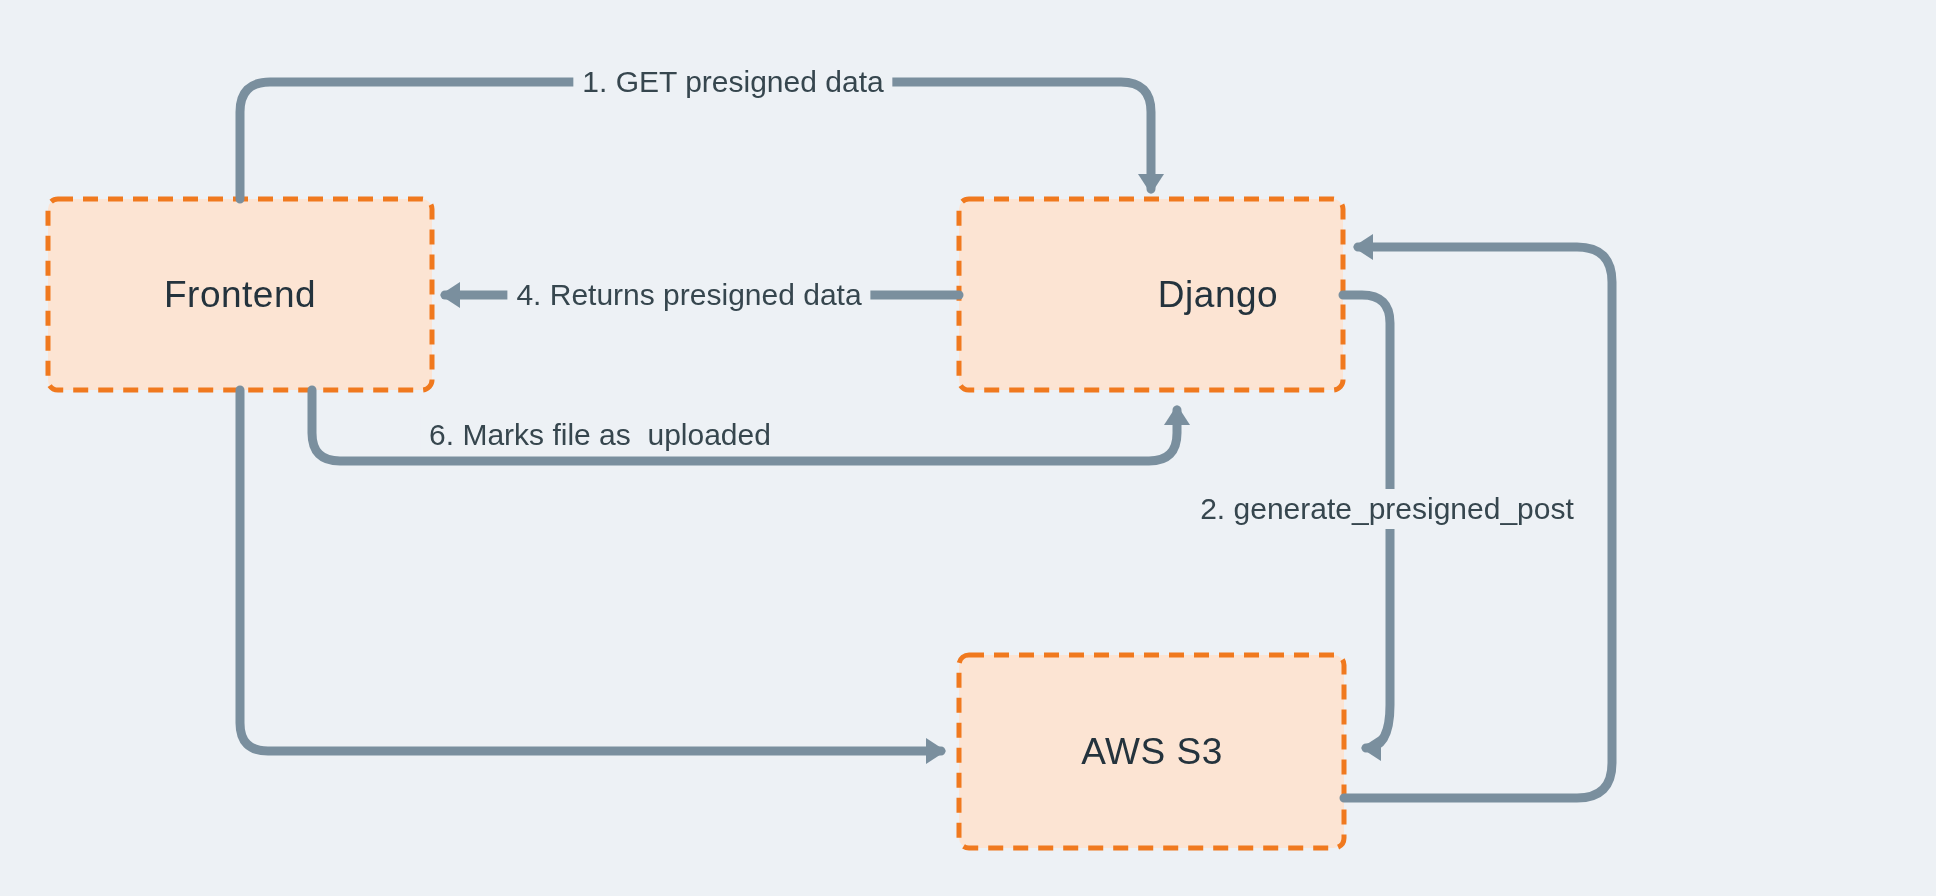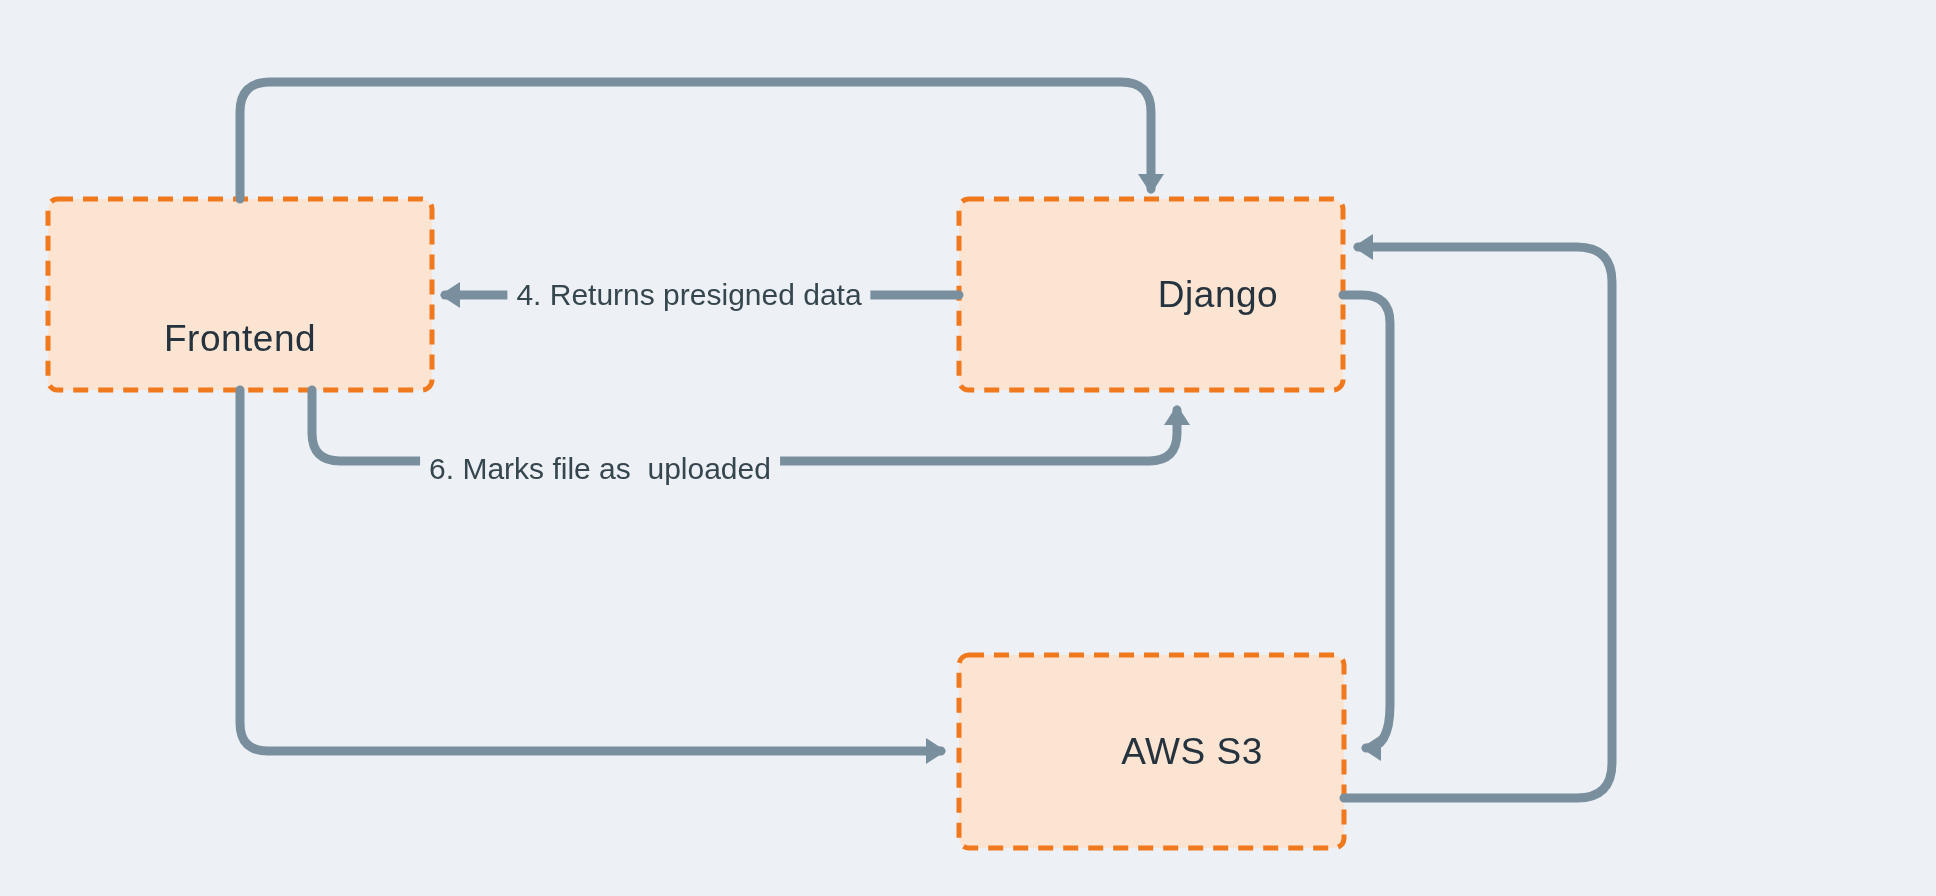--- a/index.html
+++ b/index.html
@@ -66,20 +66,22 @@
     <rect class="node-box" x="959" y="655" width="385" height="193" rx="10"></rect>
 
     <path class="edge" marker-end="url(#ah)" d="M 240 199 V 112 Q 240 82 270 82 H 1121 Q 1151 82 1151 112 V 189"></path>
     <path class="edge" marker-end="url(#ah)" d="M 1343 295 H 1362 Q 1390 295 1390 323 V 705 Q 1390 748 1366 748"></path>
     <path class="edge" marker-end="url(#ah)" d="M 1344 798 H 1577 Q 1612 798 1612 763 V 282 Q 1612 247 1577 247 H 1358"></path>
     <path class="edge" marker-end="url(#ah)" d="M 959 295 H 445"></path>
     <path class="edge" marker-end="url(#ah)" d="M 240 390 V 723 Q 240 751 268 751 H 941"></path>
     <path class="edge" marker-end="url(#ah)" d="M 312 390 V 433 Q 312 461 340 461 H 1149 Q 1177 461 1177 433 V 410"></path>
   </svg>
 
-  <div class="label node-label" style="left:240px;  top:295px;margin-top:44px;">Frontend</div>
+  <div class="label node-label" style="left:240px;  top:295px;">Frontend</div>
   <div class="label node-label" style="left:1218px; top:295px;">Django</div>
-  <div class="label node-label" style="left:1152px; top:752px;margin-left:40px;">AWS S3</div>
+  <div class="label node-label" style="left:1152px; top:752px;">AWS S3</div>
 
+  <div class="label edge-label" style="left:733px;  top:82px;">1. GET presigned data</div>
+  <div class="label edge-label" style="left:1387px; top:509px;">2. generate_presigned_post</div>
   <div class="label edge-label" style="left:689px;  top:295px;">4. Returns presigned data</div>
-  <div class="label edge-label" style="left:600px;  top:469px;">6. Marks file as  uploaded</div>
+  <div class="label edge-label" style="left:600px;  top:435px;">6. Marks file as  uploaded</div>
 
 </div>
 
 </body></html>

